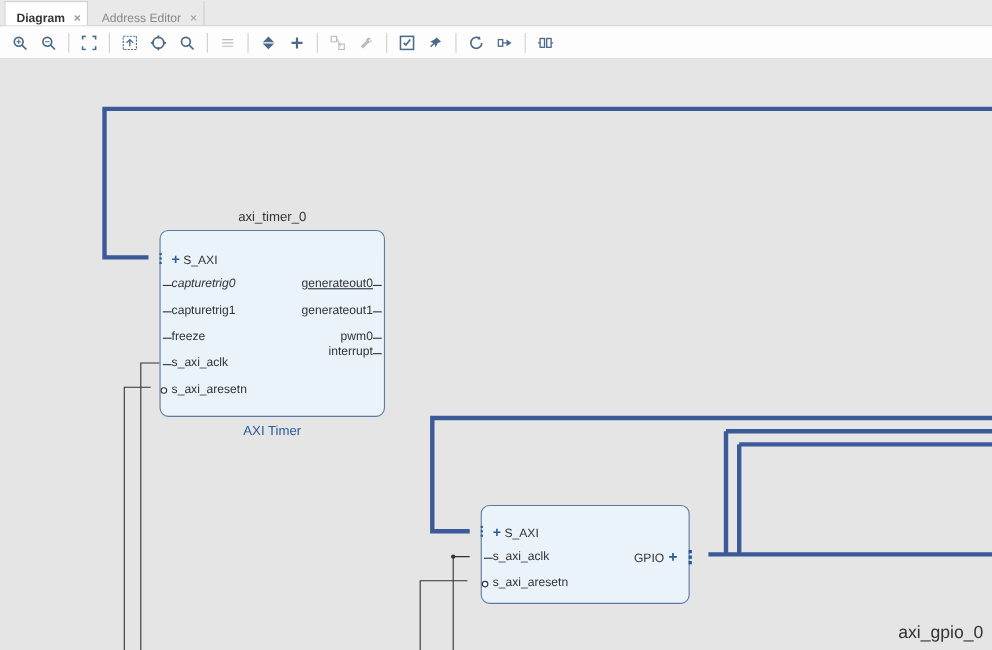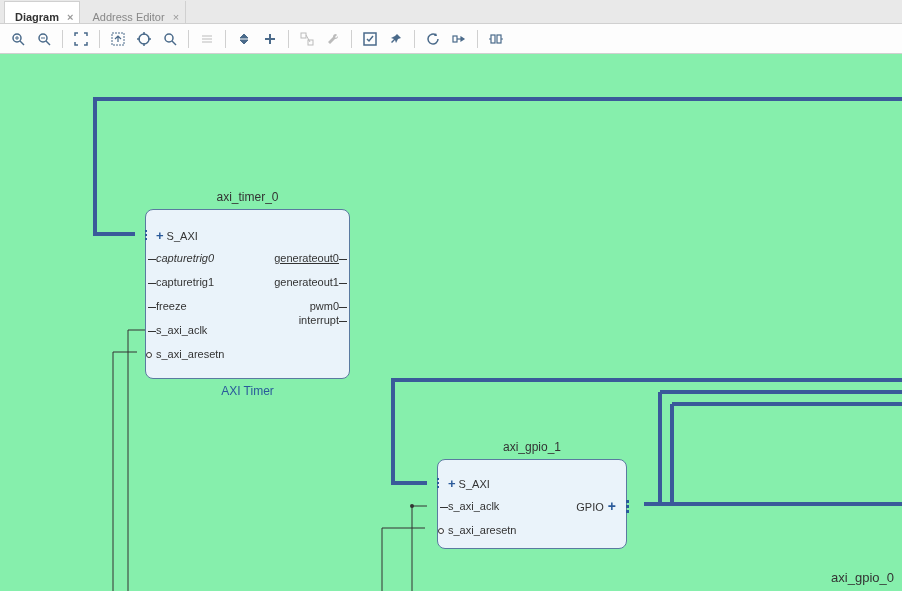--- a/index.html
+++ b/index.html
@@ -66,21 +66,21 @@
     height: 18px;
     background: #d0d0d0;
     margin: 0 4px;
   }
   .canvas {
     position: absolute;
     top: 54px;
     left: 0;
     right: 0;
     bottom: 0;
-    background: #86efac;
+    background: #e5e5e5;
     overflow: hidden;
   }
   .block {
     position: absolute;
     background: #eaf3fa;
     border: 1px solid #5a7aa0;
     border-radius: 8px;
   }
   .block-title {
     position: absolute;
@@ -145,21 +145,21 @@
   }
   .bus-dots.double span { width:3px; height:3px; }
   svg.wires {
     position: absolute;
     top: 0; left: 0;
     width: 100%; height: 100%;
     pointer-events: none;
   }
   .corner-label {
     position: absolute;
-    font-size: 13px;
+    font-size: 16px;
     color: #333;
   }
 </style>
 </head>
 <body>
 
 <div class="tabbar">
   <div class="tab active">
     <span>Diagram</span>
     <span class="close">×</span>
@@ -328,21 +328,20 @@
     <div class="port left" style="top:114px;"><span>s_axi_aclk</span><div class="tick left" style="top:7px;"></div></div>
     <div class="port left" style="top:138px;"><span>s_axi_aresetn</span><div class="pin-circle" style="left:-10px; top:4px;"></div></div>
 
     <div class="port right" style="top:42px;text-decoration:underline;"><span>generateout0</span><div class="tick right" style="top:7px;"></div></div>
     <div class="port right" style="top:66px;"><span>generateout1</span><div class="tick right" style="top:7px;"></div></div>
     <div class="port right" style="top:90px;"><span>pwm0</span><div class="tick right" style="top:7px;"></div></div>
     <div class="port right" style="top:104px;"><span>interrupt</span><div class="tick right" style="top:7px;"></div></div>
   </div>
 
   <div class="block" style="left:437px; top:405px; width:190px; height:90px;">
-    <div class="block-title">axi_gpio_1</div>
     <div class="port left" style="top:16px;">
       <span class="bus-plus">+</span><span>S_AXI</span>
       <div class="bus-dots" style="left:-11px; top:2px;">
           <span></span>
           <span></span>
           <span></span>
         </div>
     </div>
     <div class="port left" style="top:40px;"><span>s_axi_aclk</span><div class="tick left" style="top:7px;"></div></div>
     <div class="port left" style="top:64px;"><span>s_axi_aresetn</span><div class="pin-circle" style="left:-10px; top:4px;"></div></div>

